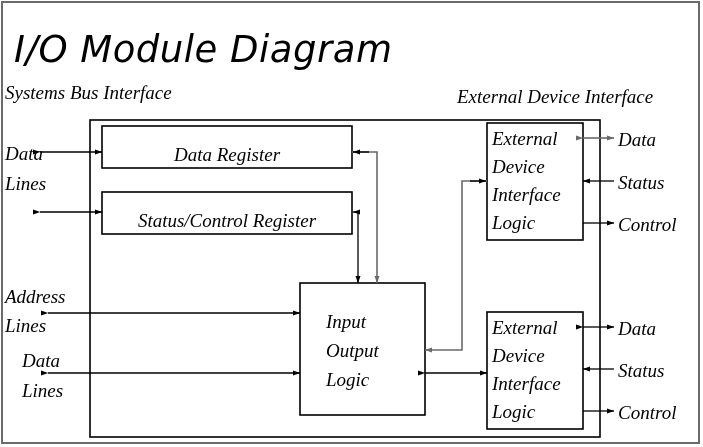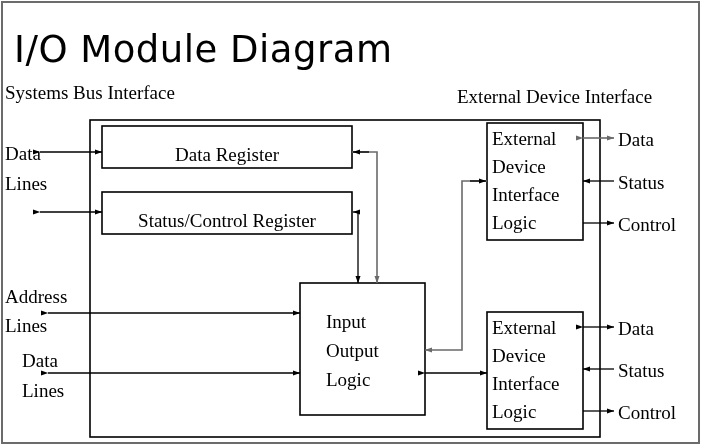--- a/index.html
+++ b/index.html
@@ -1,18 +1,18 @@
 <!DOCTYPE html>
 <html><head>
 <meta charset="utf-8">
 <style>
   html,body{margin:0;padding:0;background:#ffffff;}
   body{width:703px;height:447px;overflow:hidden;
        font-family:"Liberation Serif","DejaVu Serif",serif;}
-  #stage{position:relative;width:703px;height:359px;background:#fff;}
+  #stage{position:relative;width:703px;height:359px;background:#fff;font-style:italic;}
   #outer-frame{position:absolute;left:1px;top:1px;width:699px;height:443px;
                border:2px solid #6b6b6b;box-sizing:border-box;}
   svg#diagram{position:absolute;left:0;top:0;width:703px;height:447px;}
   .dtitle{font-family:"DejaVu Sans","Liberation Sans",sans-serif;
           font-size:37px;font-weight:400;letter-spacing:0.5px;fill:#000;}
   .sectlabel{font-size:19px;fill:#000;}
   .boxlabel{font-size:19px;fill:#000;}
   .portlabel{font-size:19px;fill:#000;}
   .linelabel{font-size:19px;fill:#000;}
   .boxrect{fill:#ffffff;stroke:#000000;stroke-width:1.6;}

